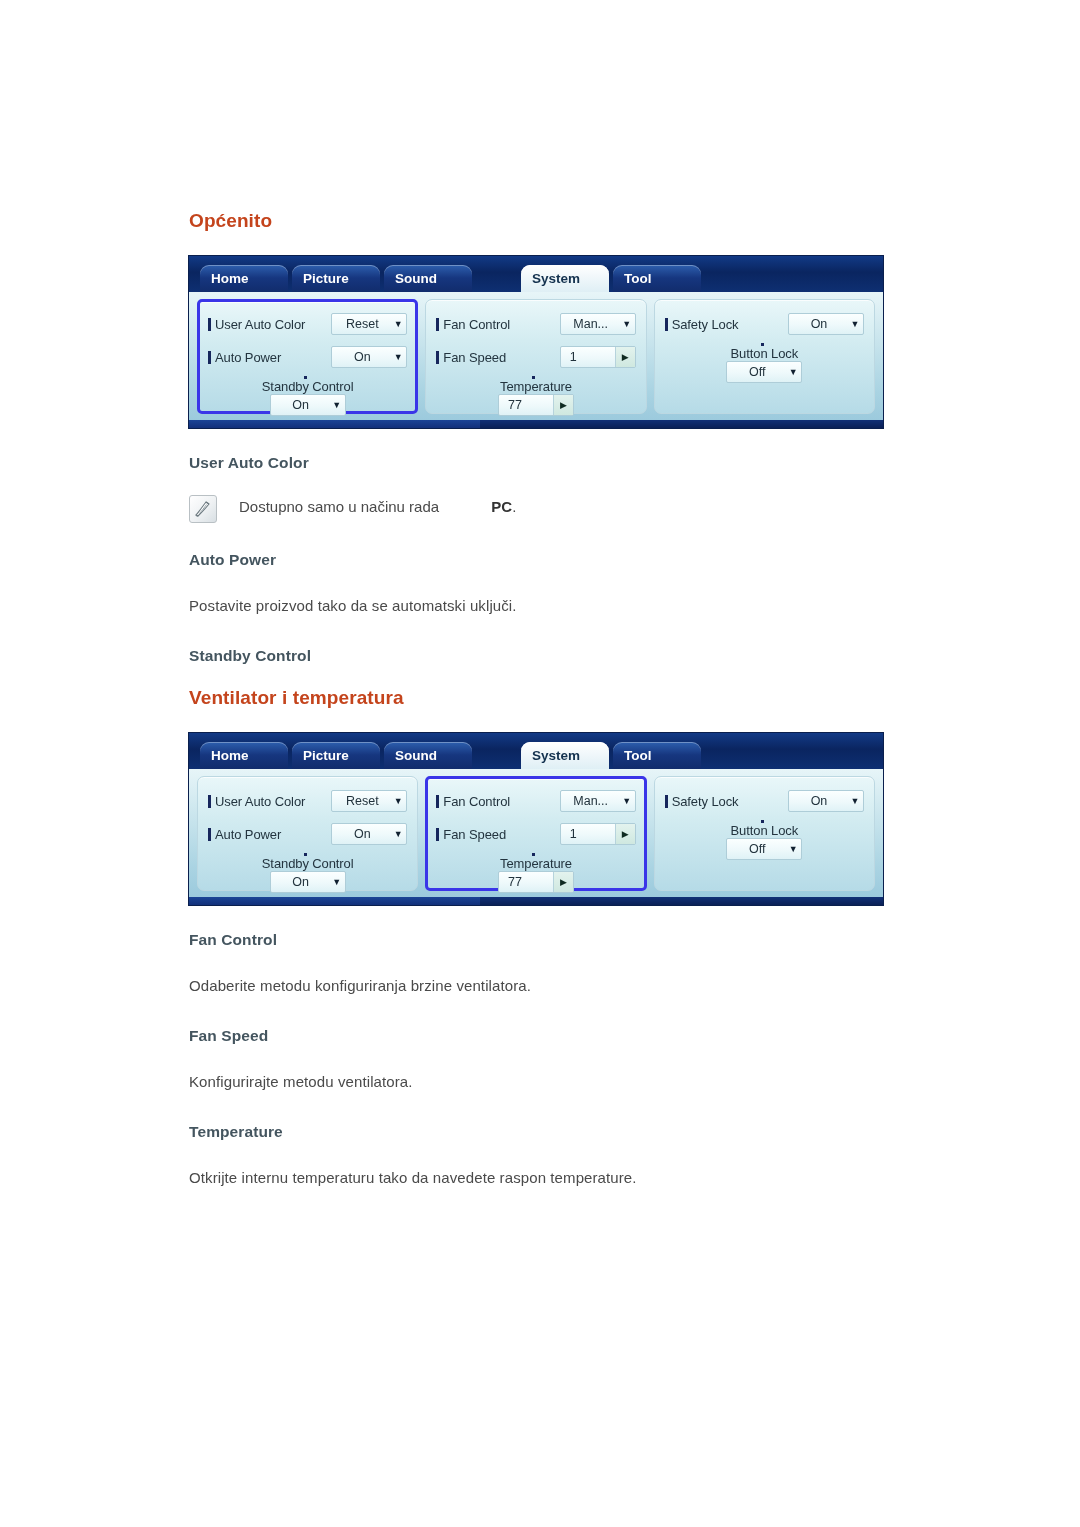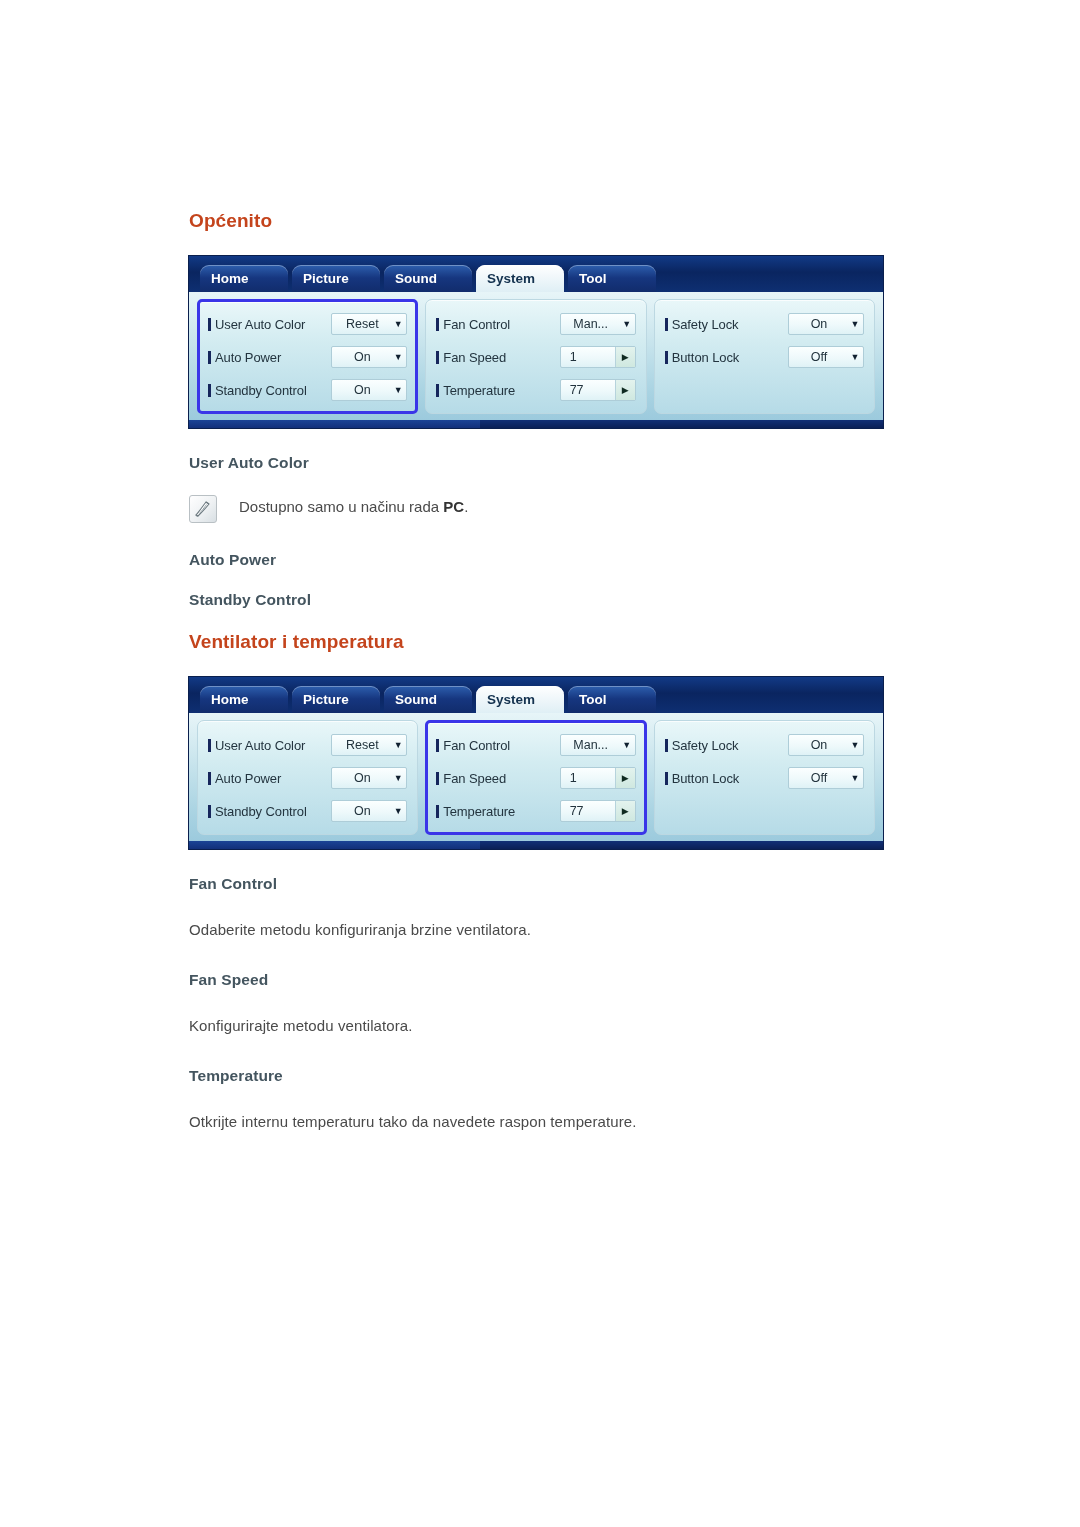--- a/index.html
+++ b/index.html
@@ -69,21 +69,21 @@
     background: linear-gradient(135deg,#ffffff 0%, #eef1f3 55%, #d8dfe3 100%);
     position: relative;
     overflow: hidden;
   }
   .note-icon svg { position:absolute; left:3px; top:2px; }
   .note-text {
     color: #4a4a4a;
     font-size: 15px;
     line-height: 26px;
   }
-  .note-text b { font-weight: bold; color:#333; }
+  .note-text b { font-weight: bold; color:#333;margin-left:48px; }
 
   
   .osd {
     width: 694px;
     margin: 0 0 26px 0;
     background: #0d2f72;
     position: relative;
     box-shadow: 0 0 0 1px #0a1f4d;
   }
   .osd-tabs {
@@ -109,20 +109,21 @@
     box-shadow: inset 0 1px 0 rgba(255,255,255,.32);
     box-sizing: border-box;
     white-space: nowrap;
     position: relative;
   }
   .tab.active {
     color: #14324f;
     background: linear-gradient(180deg, #ffffff 0%, #f2f8fb 40%, #dfeff5 100%);
     box-shadow: inset 0 1px 0 rgba(255,255,255,.9);
     z-index: 3;
+    margin-left: 45px;
   }
 
   .osd-body {
     display: flex;
     padding: 7px 8px 6px 8px;
     background: linear-gradient(180deg,#e7f5f8 0%, #cfe8ef 30%, #a9d3e2 78%, #9ccadd 100%);
     gap: 7px;
     align-items: stretch;
   }
   .osd-col {
@@ -140,21 +141,21 @@
     border-radius: 5px;
     padding: 8px 8px 7px 8px;
   }
 
   .osd-row {
     display: flex;
     align-items: center;
     height: 28px;
     margin-bottom: 5px;
   }
-  .osd-row:last-child { margin-bottom: 0; }
+  .osd-row:last-child { margin-bottom: 0; flex-direction: column; }
 
   .row-bullet {
     width: 3px;
     height: 13px;
     background: #16265c;
     flex: 0 0 3px;
     margin-right: 4px;
   }
   .row-label {
     flex: 1 1 auto;
@@ -313,20 +314,21 @@
           <svg width="20" height="21" viewBox="0 0 20 21">
             <path d="M3 17 C6 14,9 9,13 4 L16 6 C12 11,8 15,5 18 Z" fill="#ffffff" stroke="#6d7a80" stroke-width="1.1"></path>
             <path d="M13 4 L16 6" stroke="#6d7a80" stroke-width="1.1"></path>
             <path d="M6.5 15.5 C8.5 13,11 10,13.5 6.5" stroke="#9aa6ac" stroke-width="1" fill="none"></path>
             <path d="M3 17 L5 18 L4 19 Z" fill="#6d7a80"></path>
           </svg>
         </div>
         <div class="note-text"><span>Dostupno samo u načinu rada </span><b>PC</b><span>.</span></div>
       </div>
       <div class="sub-title">Auto Power</div>
+      <div class="body-text">Postavite proizvod tako da se automatski uključi.</div>
       <div class="sub-title">Standby Control</div>
       <div class="section-title second">Ventilator i temperatura</div>
       <div class="osd">
         <div class="osd-tabs">
           <div class="tab">Home</div>
           <div class="tab">Picture</div>
           <div class="tab">Sound</div>
           <div class="tab active">System</div>
           <div class="tab">Tool</div>
         </div>

